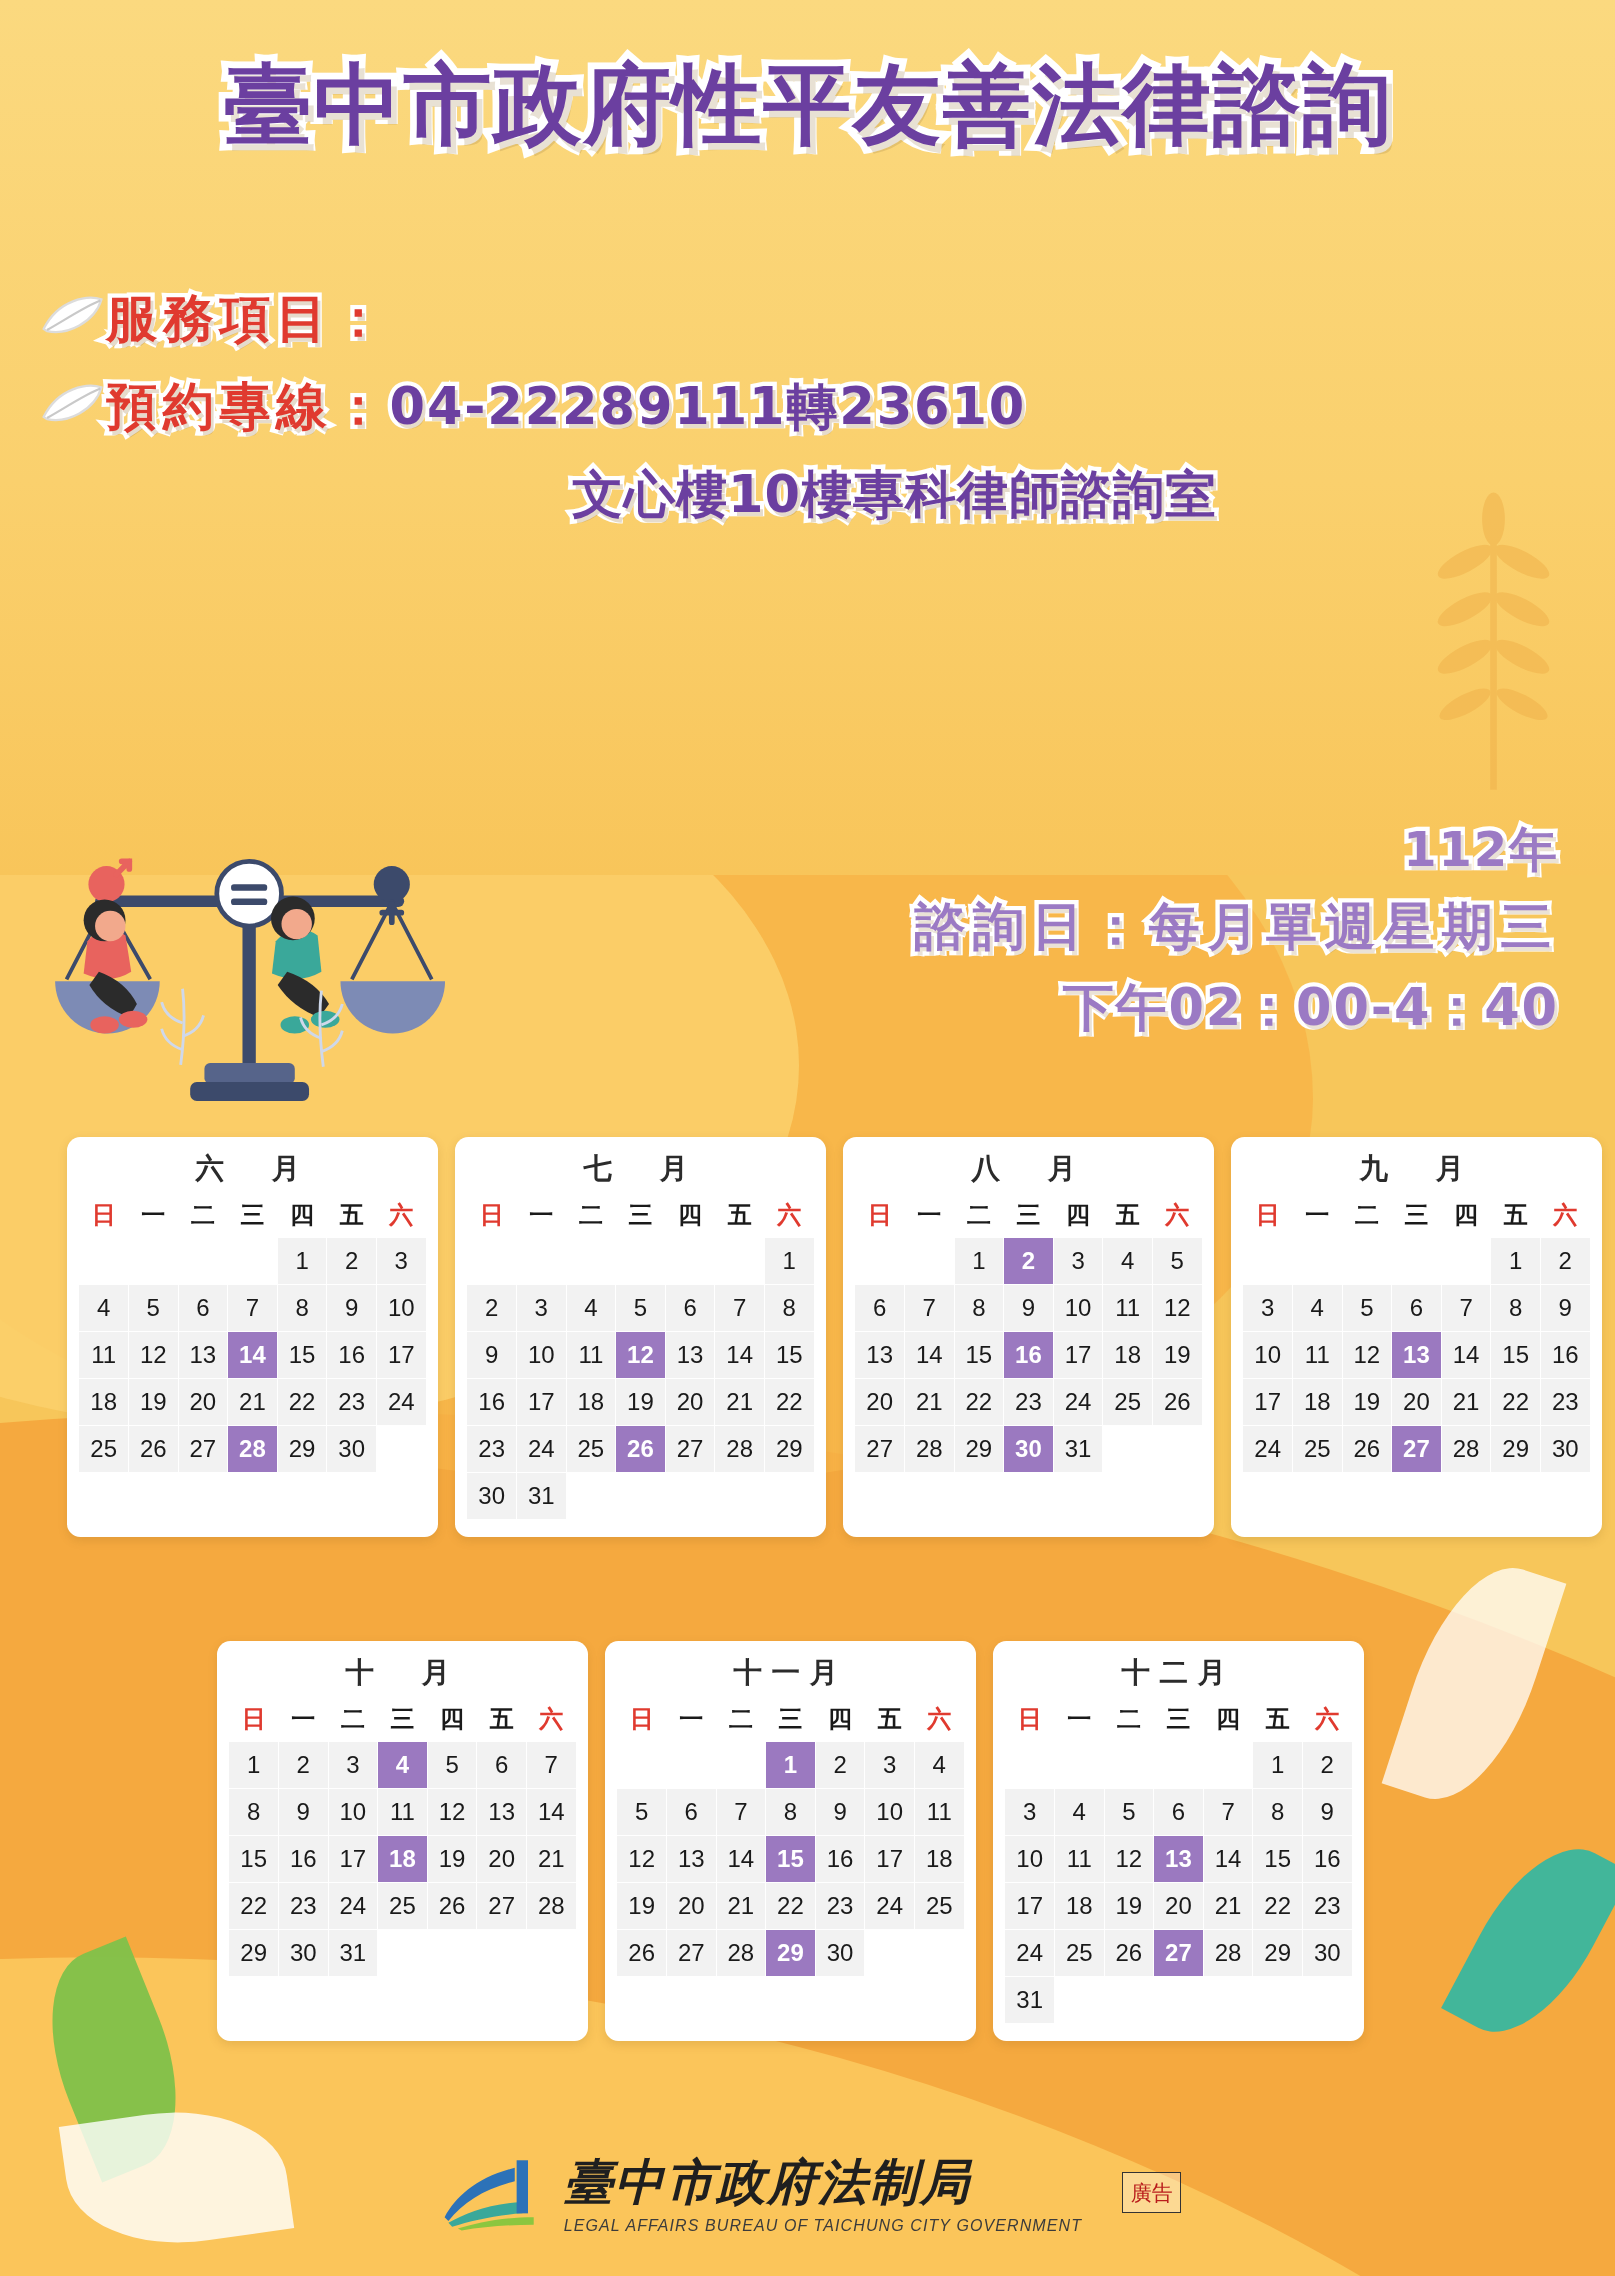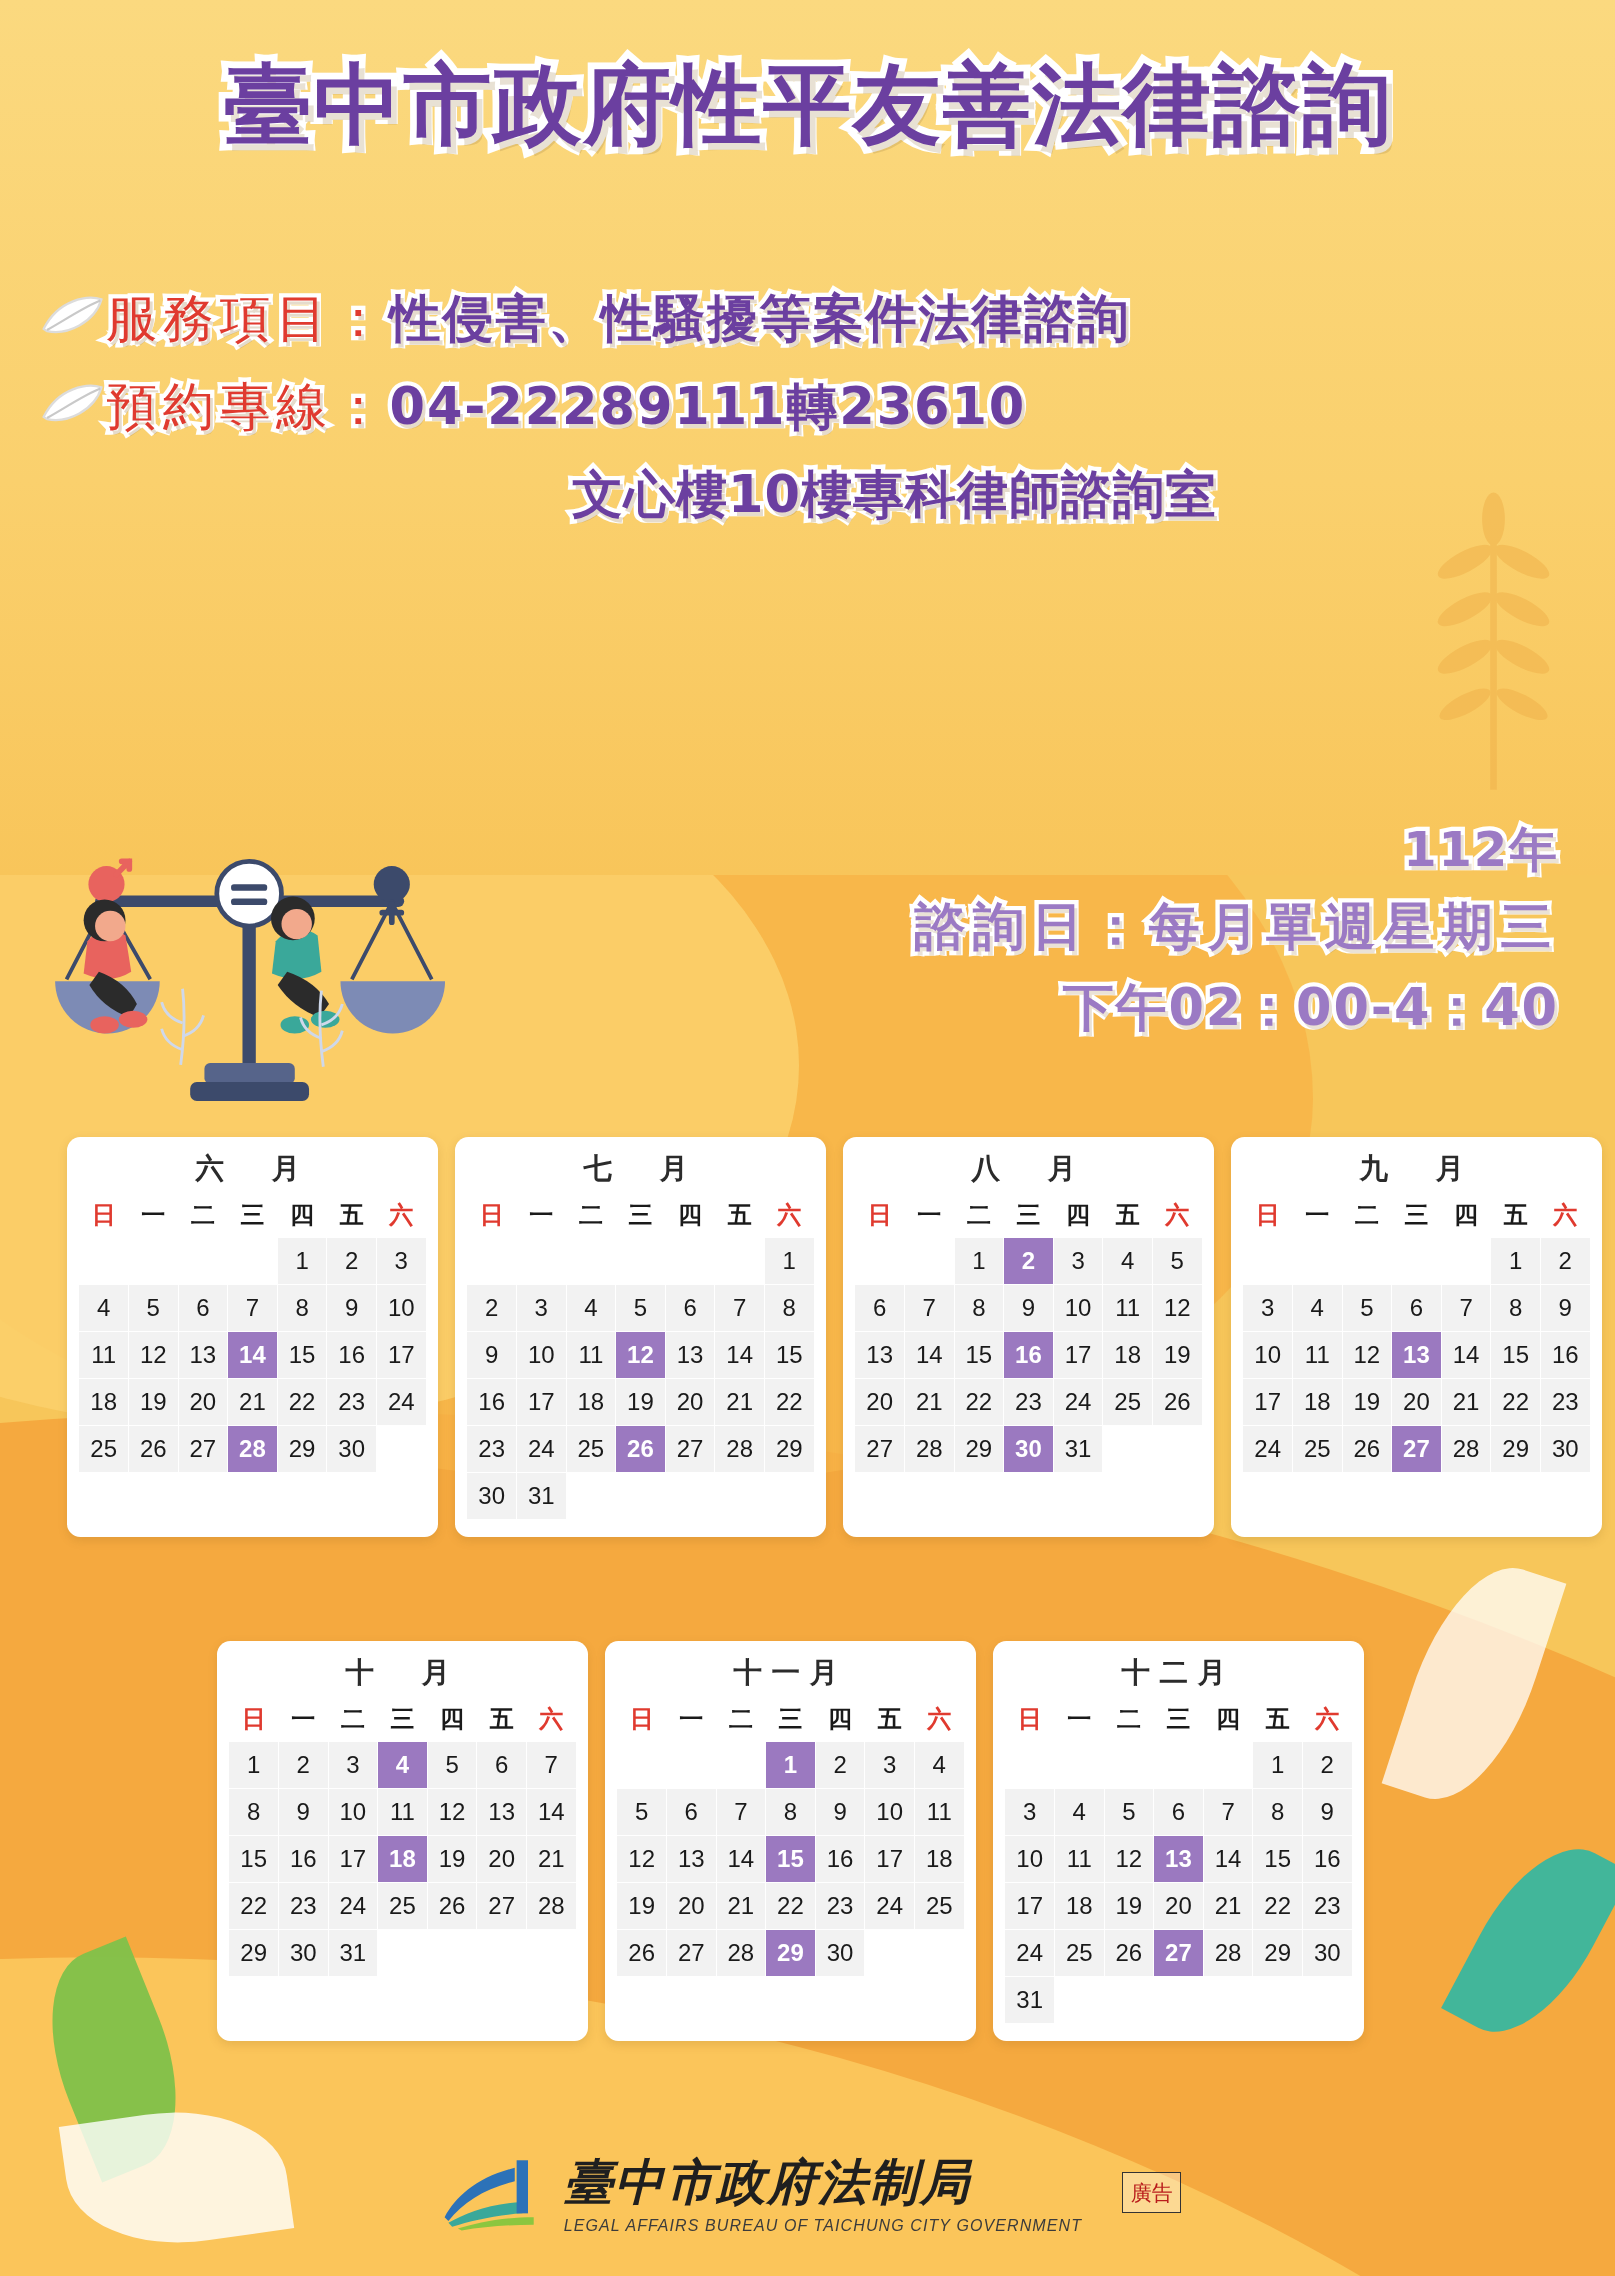--- a/index.html
+++ b/index.html
@@ -99,21 +99,21 @@
     left: 38px; top: 285px; width: 1550px;
   }
   .info-row {
     display: flex;
     align-items: flex-start;
     margin-bottom: 19px;
   }
   .bullet-icon { width: 68px; flex: 0 0 68px; padding-top: 7.6px; }
   .info-label {
     font-family: "DejaVu Sans", "Liberation Sans", sans-serif;
-    font-weight: normal;
+    font-weight: bold;
     font-size: 51px;
     letter-spacing: 5.7px;
     color: #e03a2f;
     -webkit-text-stroke: 8.6px #ffffff;
     paint-order: stroke fill;
     text-shadow: 2.9px 3.8px 0 rgba(150,110,50,.25);
     white-space: nowrap;
   }
   .info-value {
     font-family: "DejaVu Sans", "Liberation Sans", sans-serif;
@@ -285,21 +285,20 @@
 <div class="title">臺中市政府性平友善法律諮詢</div>
 
 <div class="info">
 
   <div class="info-row">
     <svg class="bullet-icon" viewBox="0 0 60 40">
       <path d="M5 32 C18 6 44 2 56 6 C50 26 26 38 8 34 Z" fill="#ffffff" stroke="#dcdcdc" stroke-width="2"></path>
       <path d="M8 33 C24 24 42 12 55 7" stroke="#c9c9c9" stroke-width="2" fill="none"></path>
     </svg>
     <div class="info-label">服務項目：</div>
-    <div class="info-value">性侵害、性騷擾等案件法律諮詢</div>
   </div>
 
   <div class="info-row">
     <svg class="bullet-icon" viewBox="0 0 60 40">
       <path d="M5 32 C18 6 44 2 56 6 C50 26 26 38 8 34 Z" fill="#ffffff" stroke="#dcdcdc" stroke-width="2"></path>
       <path d="M8 33 C24 24 42 12 55 7" stroke="#c9c9c9" stroke-width="2" fill="none"></path>
     </svg>
     <div class="info-label">預約專線：</div>
     <div class="info-value">04-22289111轉23610</div>
   </div>

